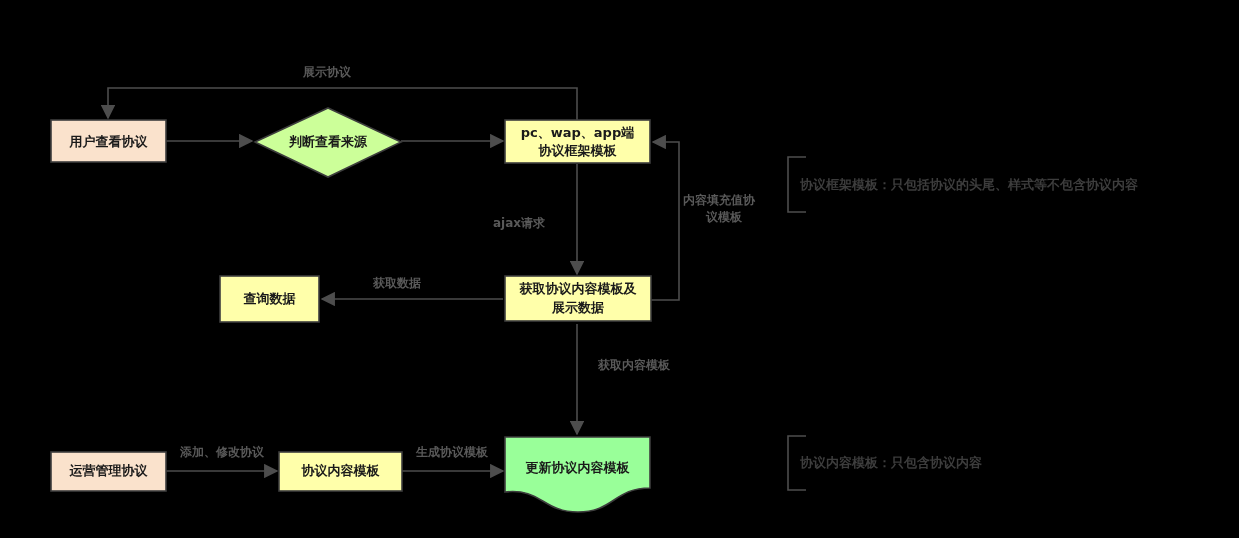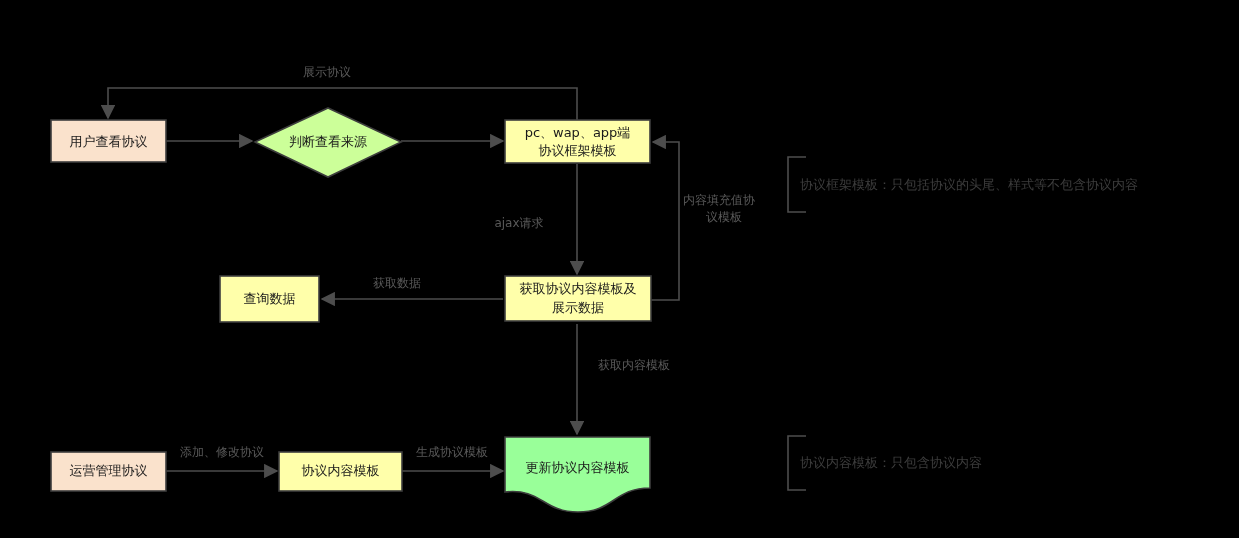--- a/index.html
+++ b/index.html
@@ -9,20 +9,21 @@
   }
   body {
     font-family: "DejaVu Sans", "Liberation Sans", sans-serif;
   }
   #canvas {
     position: relative;
     width: 1239px;
     height: 538px;
     background: #000000;
     overflow: hidden;
+    font-weight: bold;
   }
   svg#flow {
     position: absolute;
     left: 0;
     top: 0;
     width: 1239px;
     height: 538px;
   }
   .node-text {
     font-family: "DejaVu Sans", "Liberation Sans", sans-serif;

